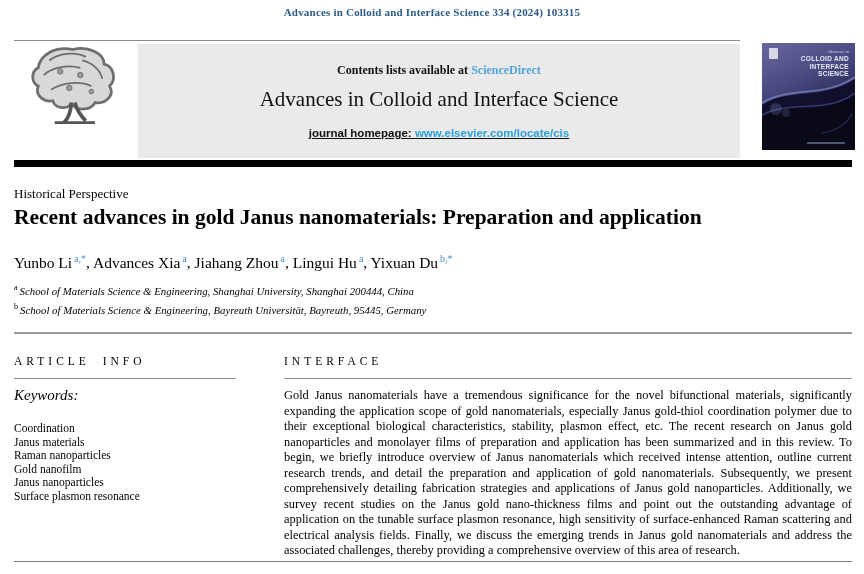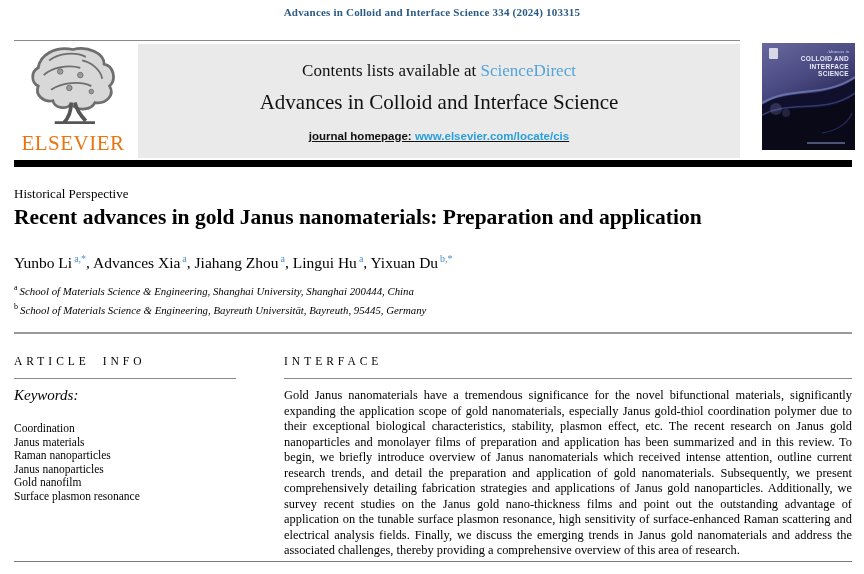--- a/index.html
+++ b/index.html
@@ -16,21 +16,21 @@
   .bottom-rule { top:561px; left:14px; width:838px; height:1px; background:#7a7a7a; }
   .black-bar   { position:absolute; top:160px; left:14px; width:838px; height:7px; background:#000; }
 
   
   .logo-block { position:absolute; left:16px; top:44px; width:114px; height:114px; text-align:center; }
   .logo-block svg { display:block; margin:0 auto; }
   .elsevier-word { font-size:21px; color:#e87511; letter-spacing:0.5px; margin-top:1px; font-family:"Liberation Serif", serif; }
 
   .gray-box { position:absolute; left:138px; top:44px; width:602px; height:114px; background:#eaeaea;
               display:flex; flex-direction:column; align-items:center; justify-content:center; }
-  .contents-line { font-size:17px; font-weight:400; color:#111; }
+  .contents-line { font-size:12px; font-weight:700; color:#111; }
   .contents-line .sd-link { color:#52a3d9; text-decoration:none; }
   .masthead-title { font-size:21px; color:#111; margin-top:9px; }
   .homepage-line { font-family:"Liberation Sans", sans-serif; font-size:11.5px; font-weight:bold; color:#111; margin-top:15px;text-decoration:underline; }
   .homepage-line .hp-link { color:#2a9fdc; text-decoration:none; }
 
   
   .cover { position:absolute; left:762px; top:43px; width:93px; height:107px;
            background:linear-gradient(155deg,#68689e 0%,#4a4a82 35%,#24244e 65%,#0d0d26 100%);
            overflow:hidden; }
   .cover svg { position:absolute; left:0; top:0; }
@@ -80,21 +80,20 @@
           <path d="M24 18 C34 10 52 8 64 14 M18 34 C26 26 44 22 58 26 M26 50 C38 42 58 40 70 46 M60 18 C70 20 80 28 82 38" stroke-width="2"></path>
           <path d="M48 64 C48 72 46 80 40 86 M52 64 C54 72 58 78 64 84" stroke="#555" stroke-width="4"></path>
           <path d="M30 86 L74 86" stroke="#555" stroke-width="3"></path>
           <circle cx="36" cy="30" r="3" fill="#9a9a9a"></circle>
             <circle cx="58" cy="34" r="3" fill="#9a9a9a"></circle>
           <circle cx="46" cy="48" r="3" fill="#9a9a9a"></circle>
             <circle cx="70" cy="52" r="2.5" fill="#9a9a9a"></circle>
         </g>
       </svg>
     </span>
-    <div class="elsevier-word">ELSEVIER</div>
   </div>
 
   <div class="gray-box">
     <div class="contents-line">
       <span>Contents lists available at </span><a href="#" class="sd-link">ScienceDirect</a>
     </div>
     <div class="masthead-title">Advances in Colloid and Interface Science</div>
     <div class="homepage-line">
       <span>journal homepage: </span><a href="#" class="hp-link">www.elsevier.com/locate/cis</a>
     </div>
@@ -137,22 +136,22 @@
   <div class="rule mid-rule"></div>
 
   <div class="left-col">
     <div class="col-heading">ARTICLE INFO</div>
     <div class="col-rule"></div>
     <div class="kw-label">Keywords:</div>
     <div class="kw-list">
       <div class="kw-item">Coordination</div>
       <div class="kw-item">Janus materials</div>
       <div class="kw-item">Raman nanoparticles</div>
+      <div class="kw-item">Gold nanofilm</div>
       <div class="kw-item">Janus nanoparticles</div>
-      <div class="kw-item">Gold nanofilm</div>
       <div class="kw-item">Surface plasmon resonance</div>
     </div>
   </div>
 
   <div class="right-col">
     <div class="col-heading">INTERFACE</div>
     <div class="col-rule"></div>
     <div class="abstract-text">Gold Janus nanomaterials have a tremendous significance for the novel bifunctional materials, significantly expanding the application scope of gold nanomaterials, especially Janus gold-thiol coordination polymer due to their exceptional biological characteristics, stability, plasmon effect, etc. The recent research on Janus gold nanoparticles and monolayer films of preparation and application has been summarized and in this review. To begin, we briefly introduce overview of Janus nanomaterials which received intense attention, outline current research trends, and detail the preparation and application of gold nanomaterials. Subsequently, we present comprehensively detailing fabrication strategies and applications of Janus gold nanoparticles. Additionally, we survey recent studies on the Janus gold nano-thickness films and point out the outstanding advantage of application on the tunable surface plasmon resonance, high sensitivity of surface-enhanced Raman scattering and electrical analysis fields. Finally, we discuss the emerging trends in Janus gold nanomaterials and address the associated challenges, thereby providing a comprehensive overview of this area of research.</div>
   </div>
 

